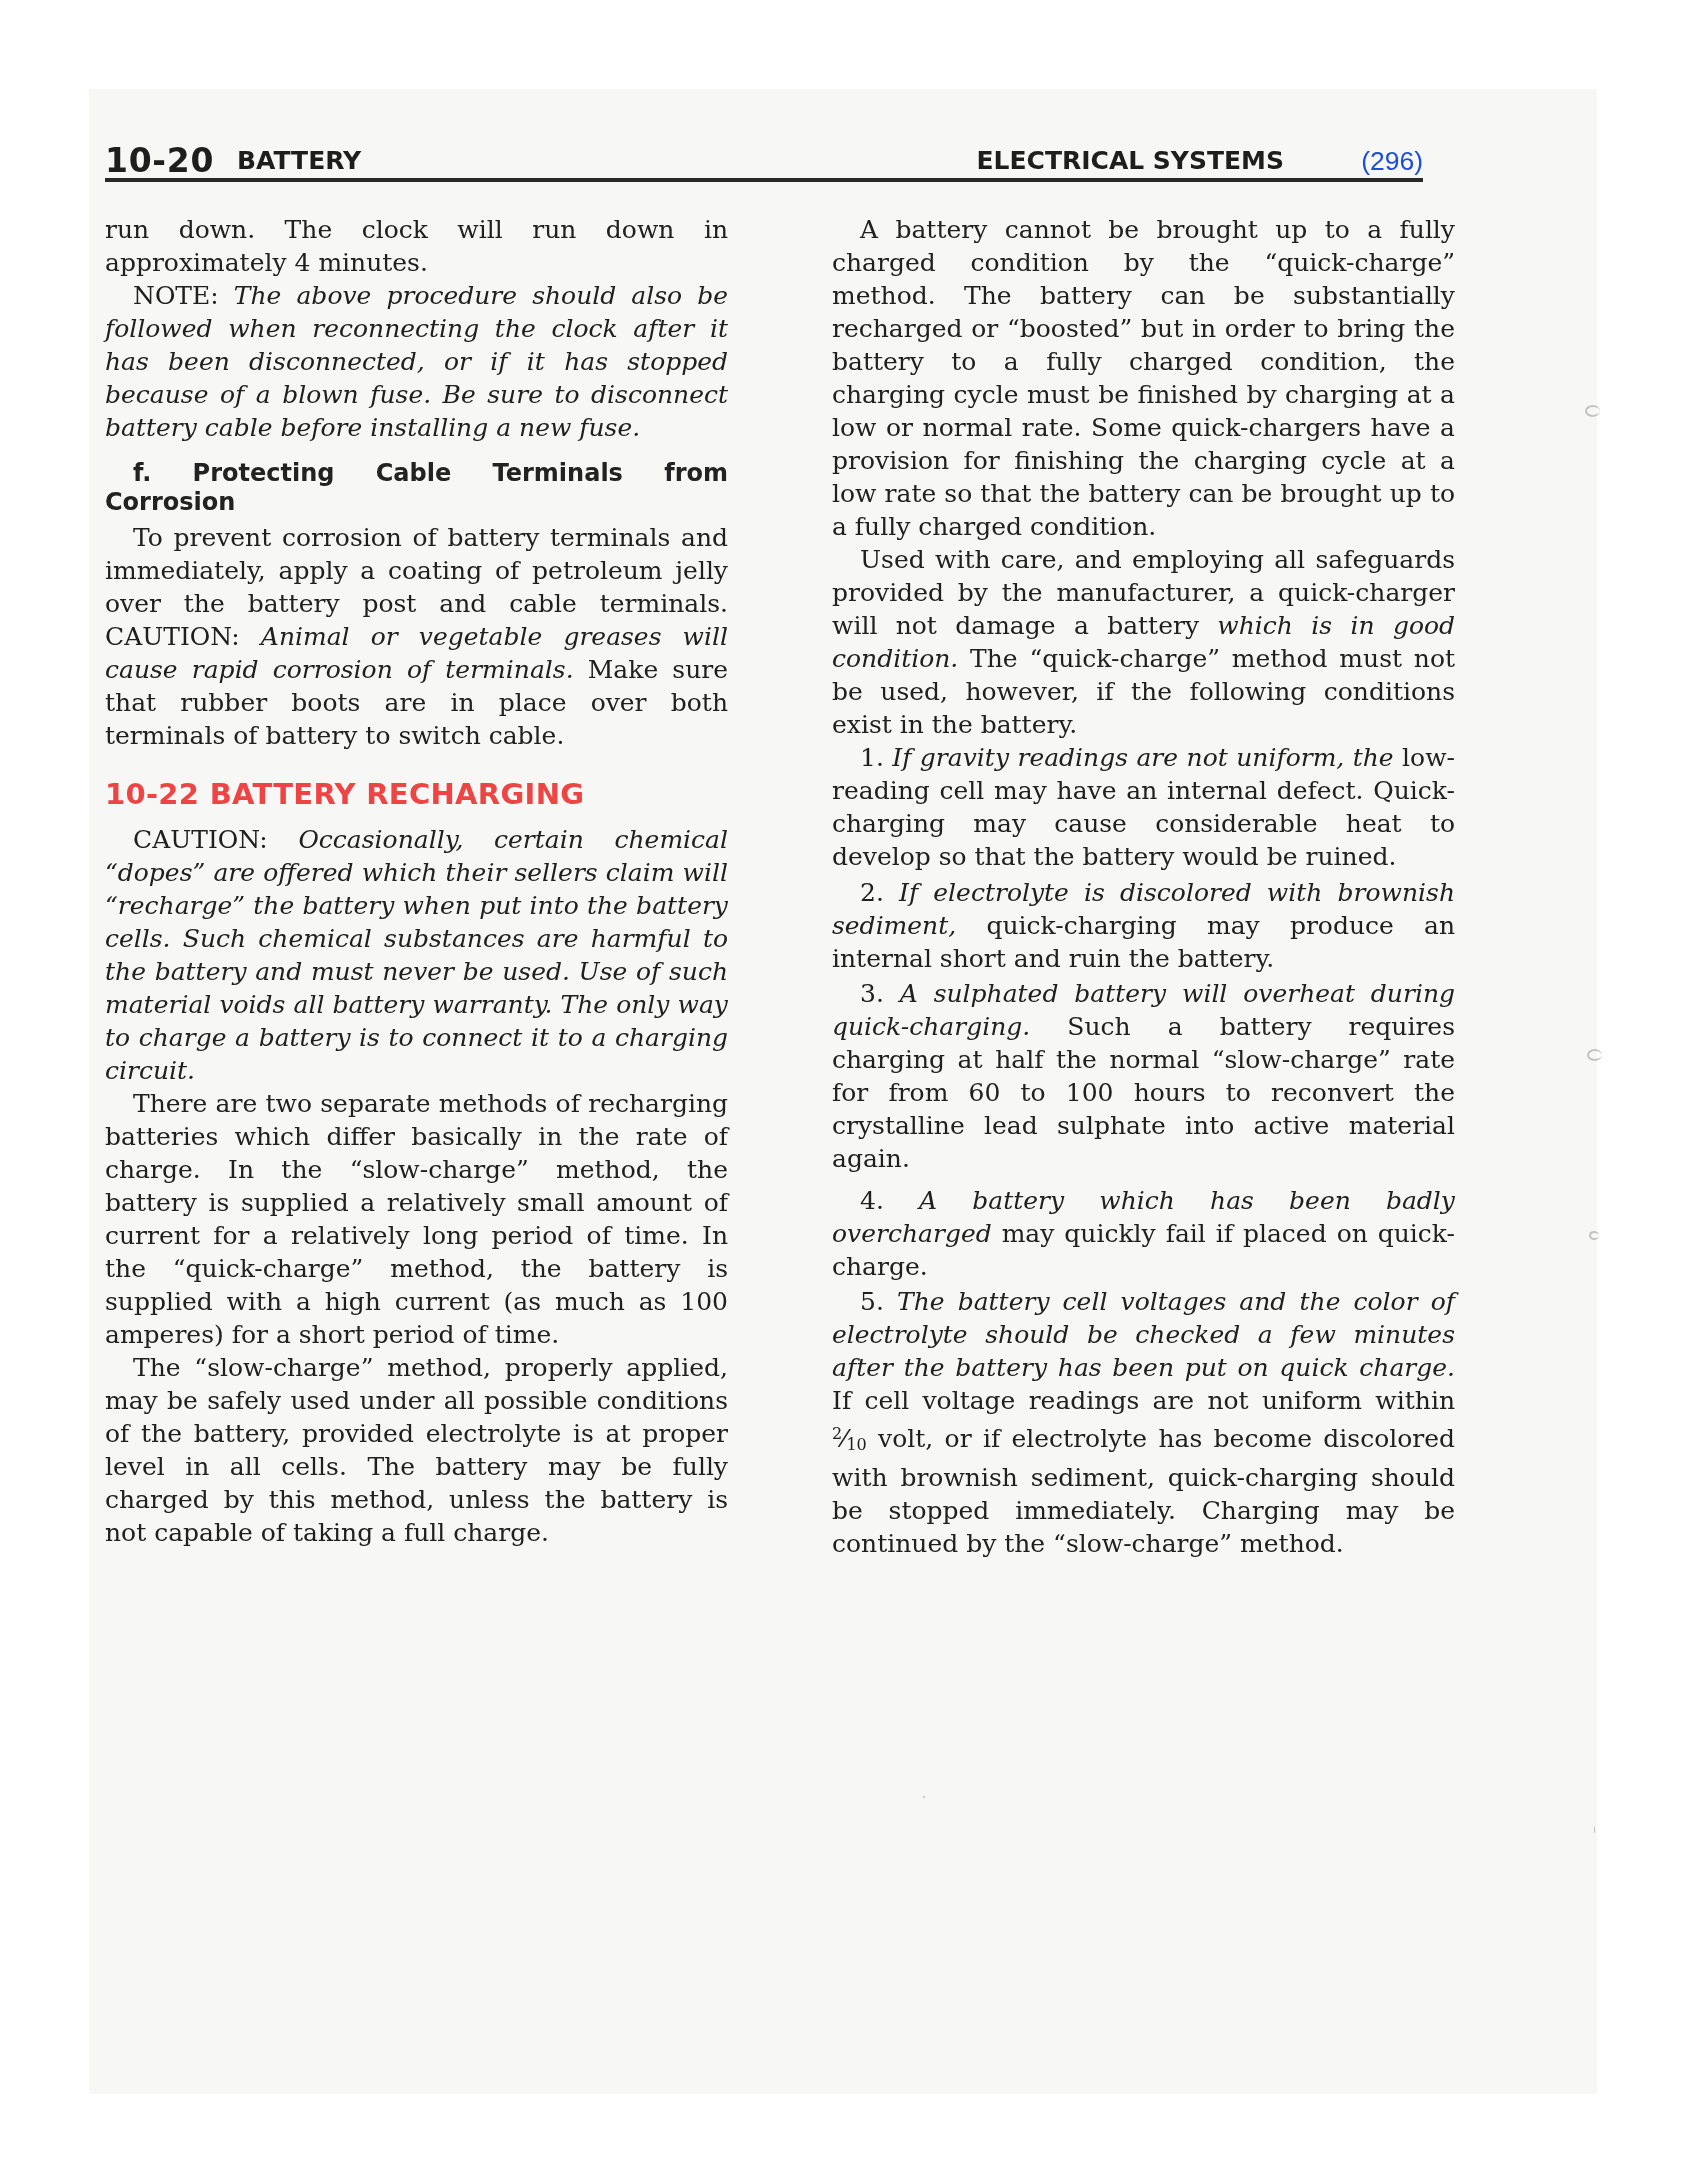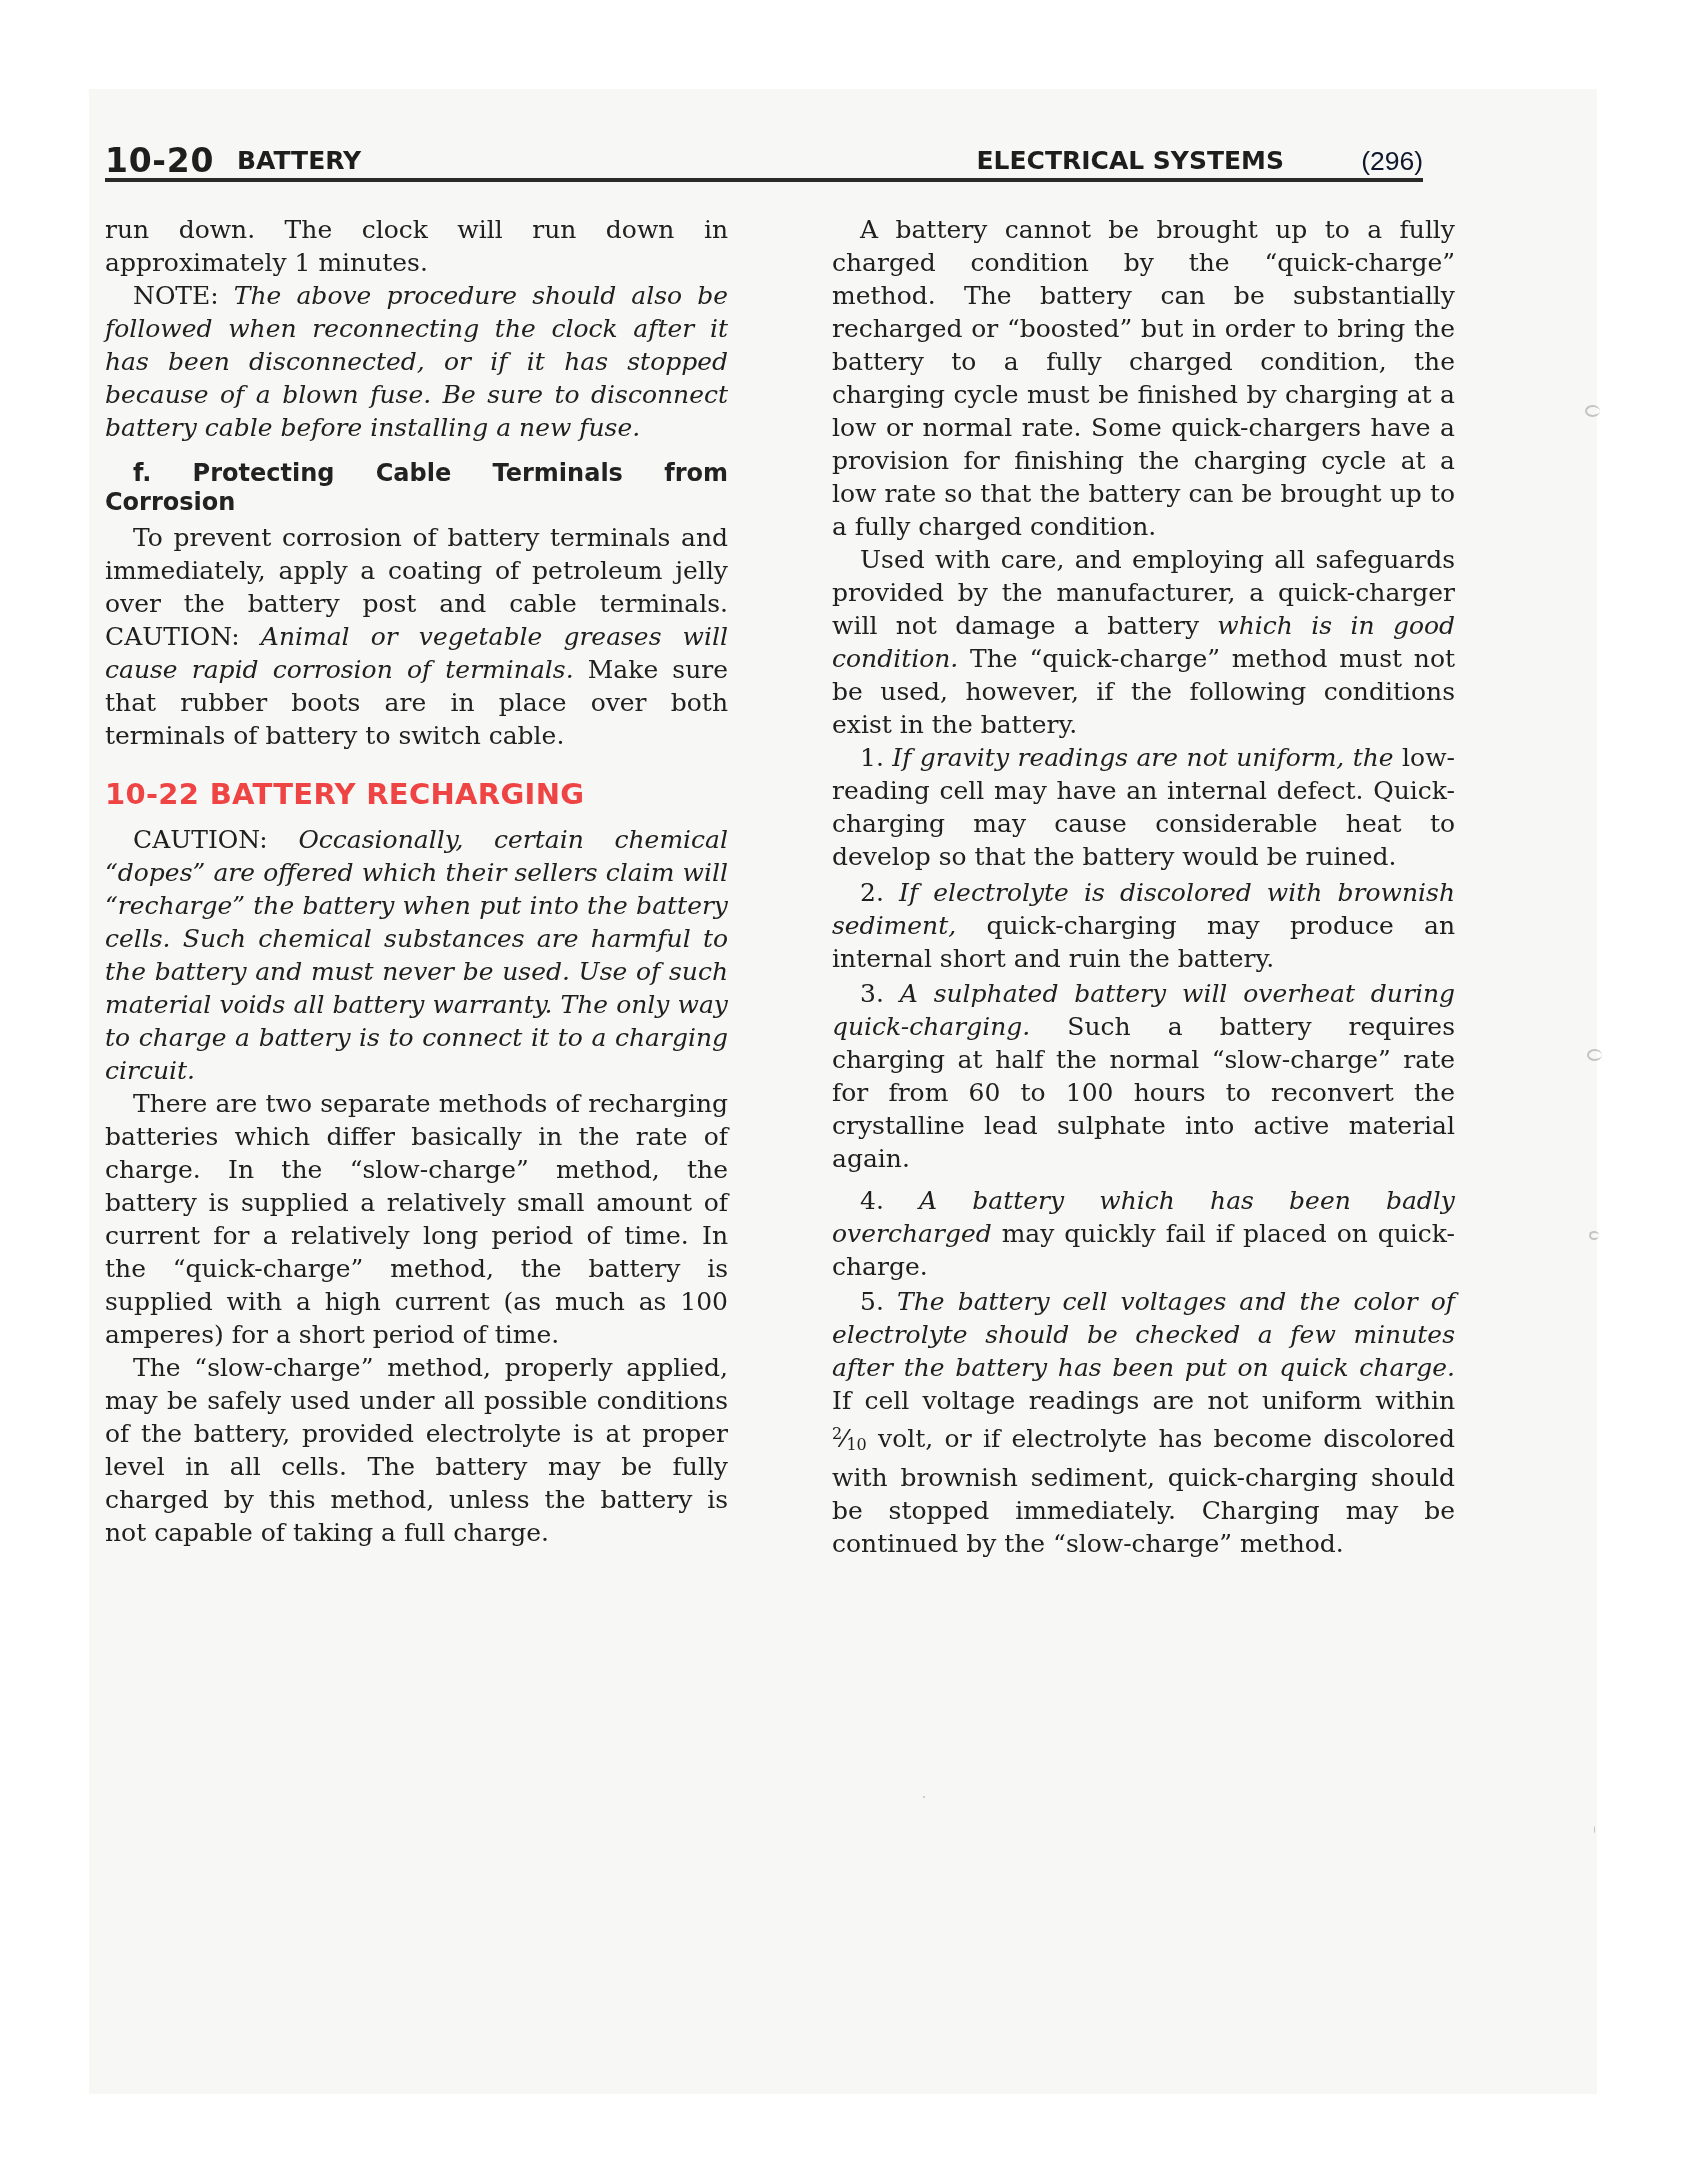--- a/index.html
+++ b/index.html
@@ -10,21 +10,21 @@
   }
   .page-header {
     position: absolute; left: 105px; top: 136px; width: 1318px; height: 42px;
     border-bottom: 4.6px solid #2a2a2a;
     font-family: "DejaVu Sans", sans-serif; font-weight: bold; color: #1e1e1e;
   }
   .hdr-num { position: absolute; left: 0; bottom: 1.3px; font-size: 33px; letter-spacing: 0.7px; line-height: 1; }
   .hdr-title { position: absolute; left: 132px; bottom: 5.3px; font-size: 25px; line-height: 1; letter-spacing: 0px; }
   .hdr-section { position: absolute; right: 139px; bottom: 5.3px; font-size: 25px; line-height: 1; }
   .hdr-page { position: absolute; right: 0; bottom: 4px; font-size: 26.5px; font-weight: normal; line-height: 1;
-              font-family: "Liberation Sans", sans-serif; color: #0f172a; }
+              font-family: "Liberation Sans", sans-serif; color: #1d4ed8; }
   .col {
     position: absolute; top: 213px; width: 623px;
     font-family: "DejaVu Serif", serif; font-size: 25px; line-height: 33px; color: #202020;
     text-align: justify; hyphens: manual;
   }
   .col-left { left: 105px; }
   .col-right { left: 832px; top: 213px; }
   .col p { margin: 0; text-indent: 28px; }
   .col p.noindent { text-indent: 0; }
   .col em { font-style: italic; }
@@ -54,21 +54,21 @@
 <div class="speck" style="left:1594px;top:1826px;width:1.3px;height:6.6px;"></div>
 
 <div class="page-header">
   <span class="hdr-num">10-20</span>
   <span class="hdr-title">BATTERY</span>
   <span class="hdr-section">ELECTRICAL SYSTEMS</span>
   <span class="hdr-page">(296)</span>
 </div>
 
 <div class="col col-left">
-  <p class="noindent">run down. The clock will run down in approximately 1 minutes.</p>
+  <p class="noindent">run down. The clock will run down in approximately 4 minutes.</p>
   <p>
     <span>NOTE: </span><em>The above procedure should also be followed when reconnecting the clock after it has been disconnected, or if it has stopped because of a blown fuse. Be sure to disconnect battery cable before installing a new fuse.</em>
   </p>
 
   <div class="sub-heading">f. Protecting Cable Terminals from Corrosion</div>
   <p>
     <span>To prevent corrosion of battery terminals and immediately, apply a coating of petroleum jelly over the battery post and cable terminals. </span><span>CAUTION: </span><em>Animal or vegetable greases will cause rapid corrosion of terminals.</em><span> Make sure that rubber boots are in place over both terminals of battery to switch cable.</span>
   </p>
 
   <div class="sec-heading">10-22 BATTERY RECHARGING</div>

